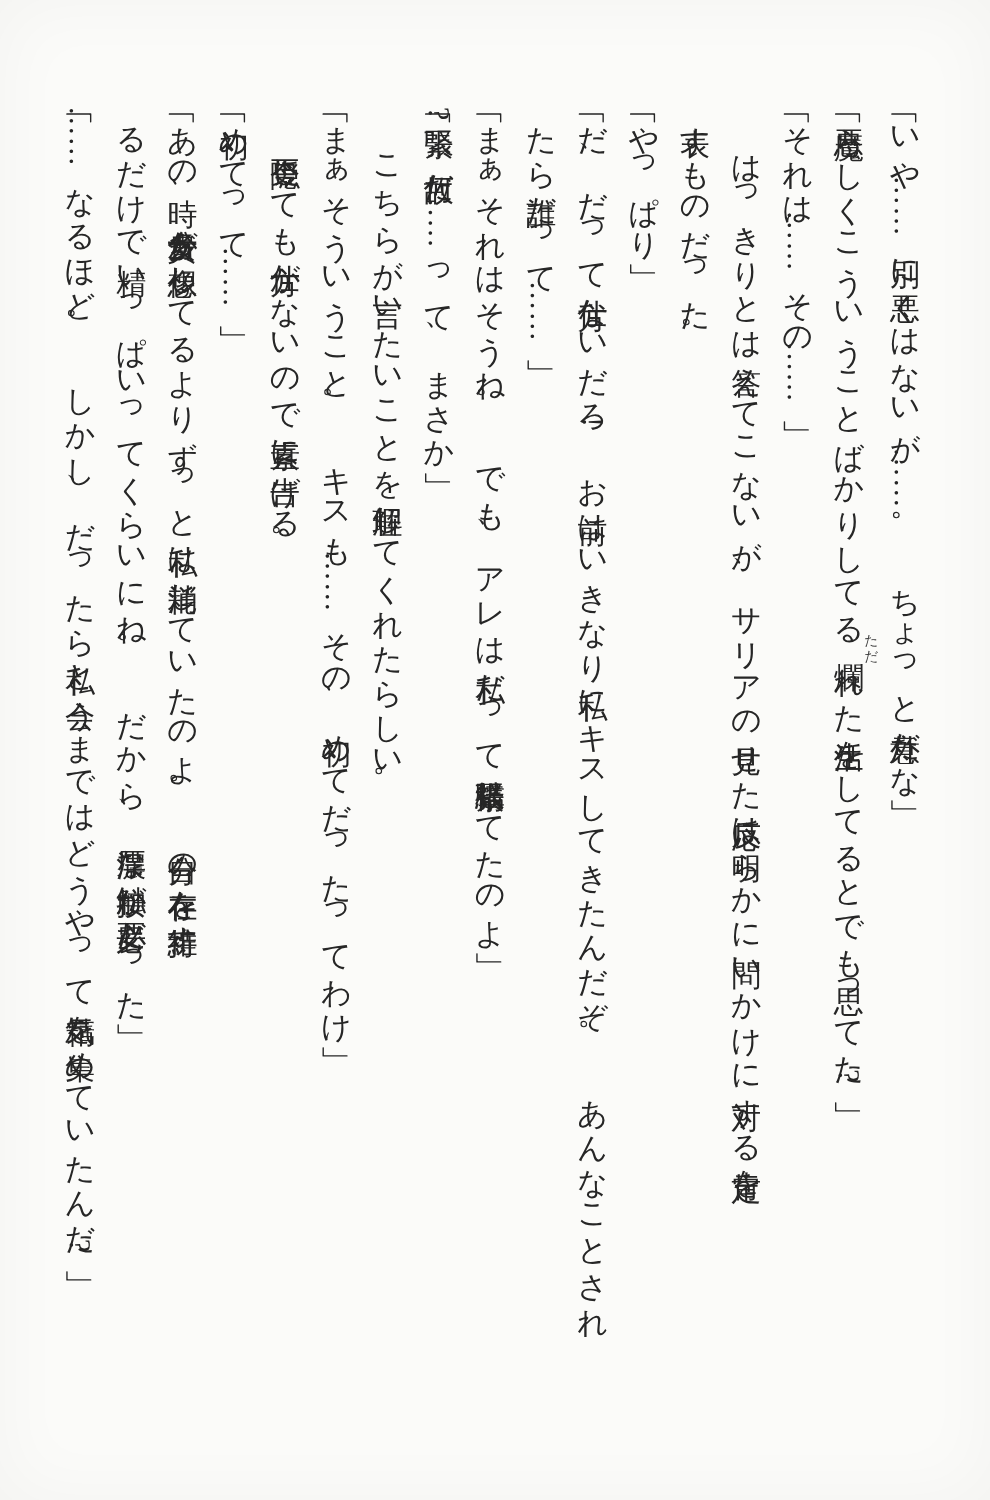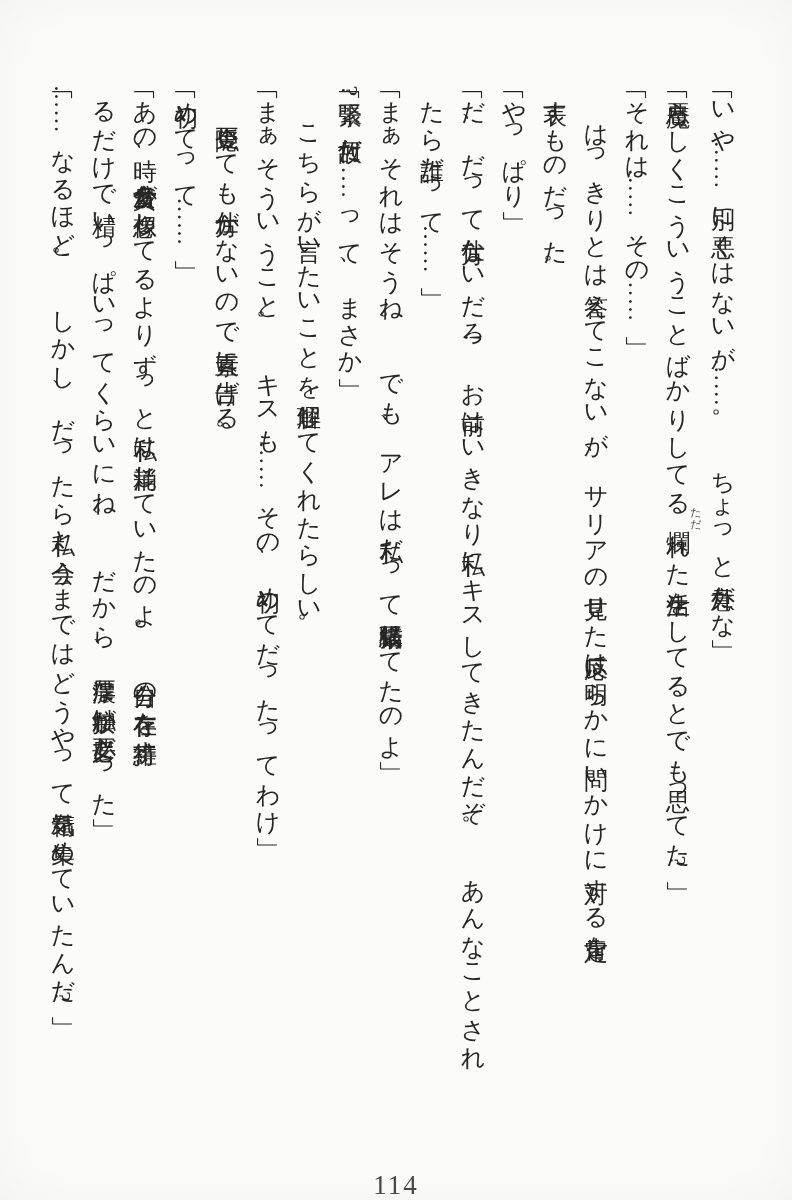--- a/index.html
+++ b/index.html
@@ -75,14 +75,13 @@
       <div class="text-line">「まぁそれはそうね。　でも、アレは私だって結構緊張してたのよ」</div>
       <div class="text-line">「緊張?　何故だ……って、まさか」</div>
       <div class="text-line indent">こちらが言いたいことを理解してくれたらしい。</div>
       <div class="text-line">「まぁそういうこと。　キスも……その、初めてだったってわけ」</div>
       <div class="text-line indent">今更隠しても仕方がないので素直に告げる。</div>
       <div class="text-line">「初めてって……」</div>
       <div class="text-line">「あの時、多分貴女が想像してるよりずっと私は消耗していたのよ。　自分の存在を維持す</div>
       <div class="text-line">るだけで精いっぱいってくらいにね。　だから、濃厚な接触が必要だった」</div>
       <div class="text-line">「……なるほど。　しかし、だったら私と会うまではどうやって精気を集めていたんだ?」</div>
     </div>
-  <div class="page-number">114</div>
 </div>
 
 </body></html>

